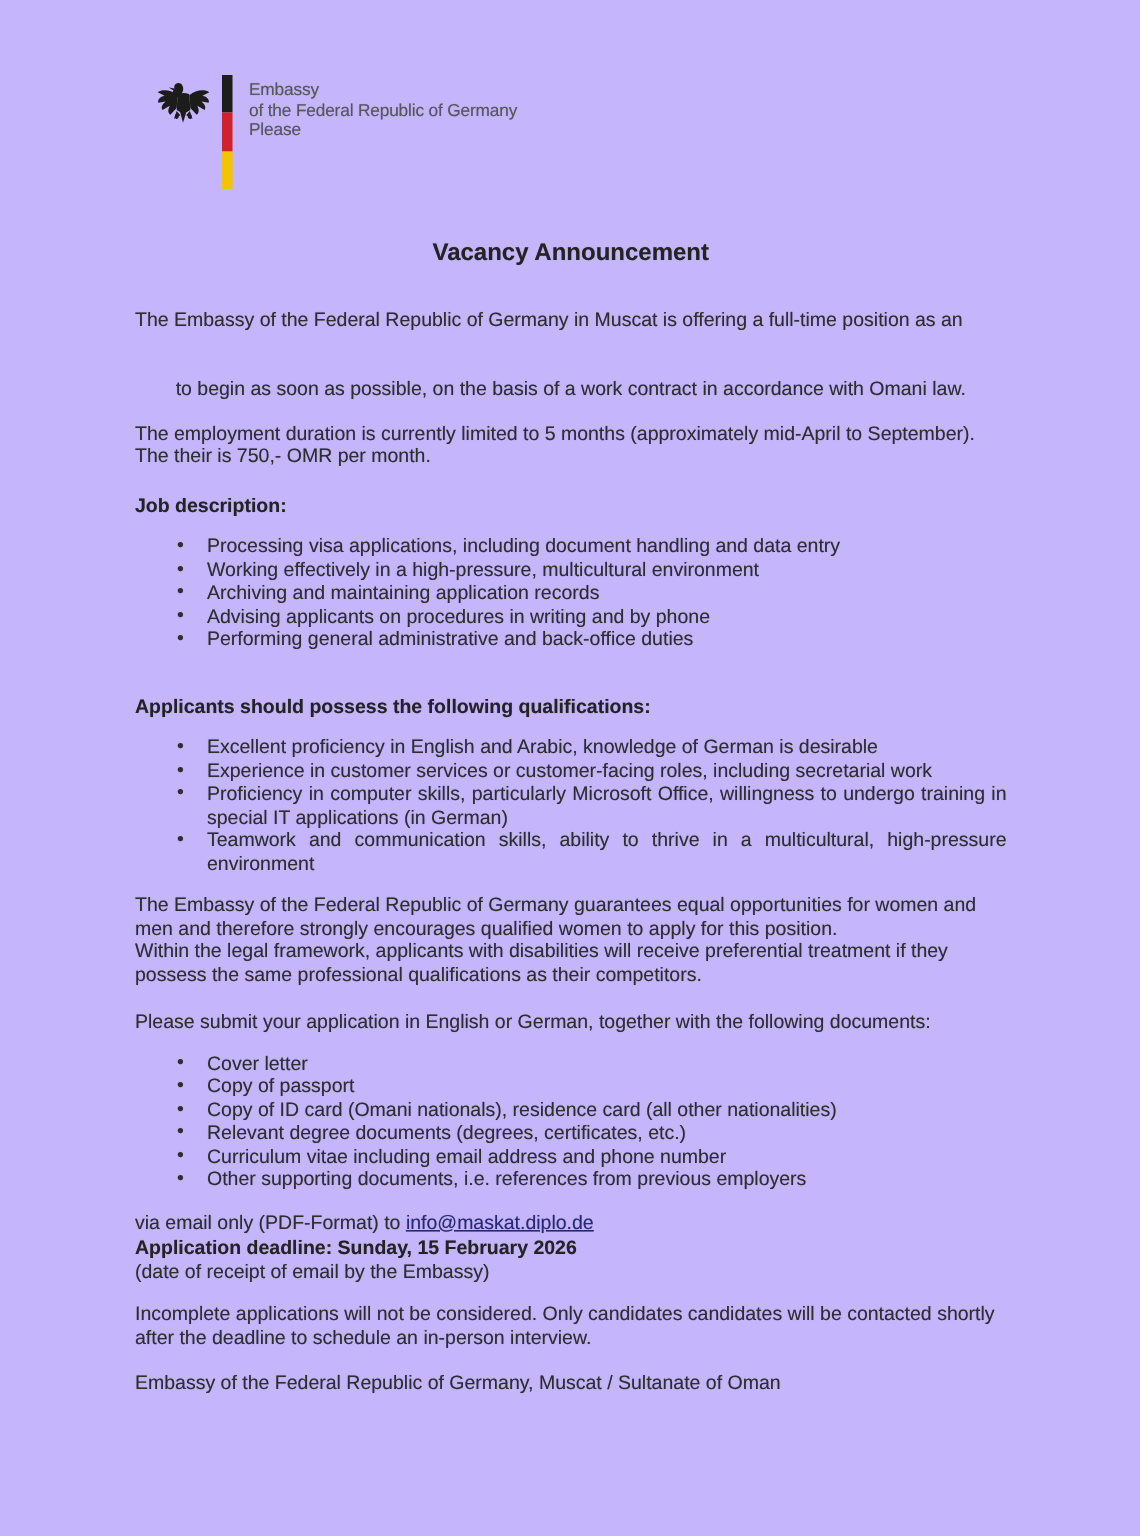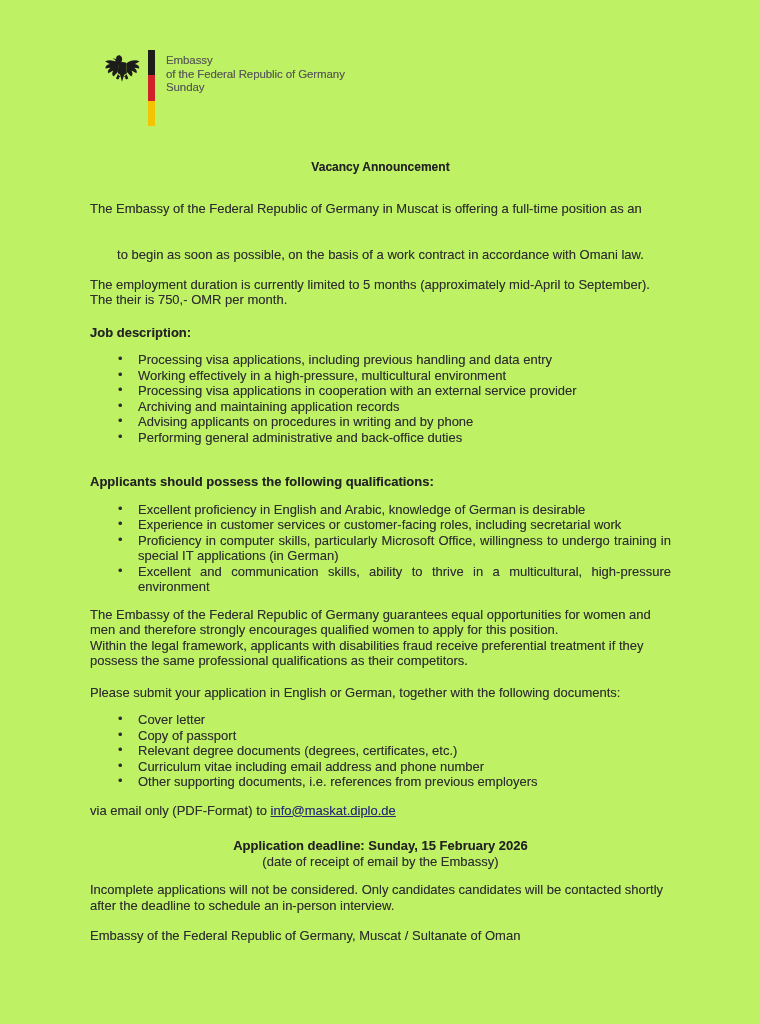--- a/index.html
+++ b/index.html
@@ -1,47 +1,47 @@
 <!DOCTYPE html>
 <html><head>
 <meta charset="utf-8">
 <style>
   html,body { margin:0; padding:0; background:#ffffff; }
   .page {
-    width:760px; height:1024px; background:#bef264; position:relative;
+    width:760px; height:1024px; background:#c4b5fd; position:relative;
     font-family:"Liberation Sans", sans-serif;
     color:#2e2e2e; overflow:hidden;
     text-shadow:0 0 0.5px rgba(60,60,60,0.45);
   }
   .content { padding:50px 89px 0 90px; }
 
   
   .logo { display:flex; align-items:flex-start; margin-left:14px; }
   .eagle { width:36px; height:33px; margin-top:3px; }
   .stripe { width:7px; height:76px; margin-left:8px; display:flex; flex-direction:column; }
   .stripe div { flex:1; }
   .logo-text { margin-left:11px; margin-top:4px; font-size:11.5px; line-height:13.5px; color:#585858; letter-spacing:-0.1px; }
 
   
   p, h2, ul, .line { font-size:13px; line-height:15.5px; margin:0; }
-  .title { margin-top:34px; text-align:center; font-weight:bold; font-size:12px; color:#232323; }
+  .title { margin-top:34px; text-align:center; font-weight:bold; font-size:16px; color:#232323; }
   .intro { margin-top:27px; }
   .position { margin-top:15px; text-align:center; }
   .employment { margin-top:14px; }
   .heading { margin-top:17px; font-weight:bold; font-size:13px; color:#232323; }
   .heading.gap-lg { margin-top:29px; }
   ul { list-style:none; padding:0 0 0 48px; margin-top:12px; }
   li { position:relative; }
   li::before { content:"•"; position:absolute; left:-20px; top:-1px; font-size:13px; }
   li.j { text-align:justify; }
   .equal { margin-top:12px; }
   .please { margin-top:16px; }
   .email-line { margin-top:13px; }
   .email-line a { text-decoration:underline; }
-  .deadline { margin-top:20px; text-align:center; }
+  .deadline { margin-top:2px; text-align:left; }
   .deadline .main { font-weight:bold; color:#232323; }
   .incomplete { margin-top:13px; }
   .signature { margin-top:15px; }
   b { color:#232323; }
 </style>
 </head>
 <body>
 
 <div class="page">
   <div class="content">
@@ -67,66 +67,66 @@
         </g>
       </svg>
       <div class="stripe">
         <div style="background: rgb(29, 29, 27);"></div>
         <div style="background: rgb(208, 34, 43);"></div>
         <div style="background: rgb(242, 196, 1);"></div>
       </div>
       <div class="logo-text">
         <div>Embassy</div>
         <div>of the Federal Republic of Germany</div>
-        <div>Sunday</div>
+        <div>Please</div>
       </div>
     </div>
 
     <div class="title">Vacancy Announcement</div>
 
     <p class="intro">The Embassy of the Federal Republic of Germany in Muscat is offering a full-time position as an</p>
 
     <p class="position">
       <br>
       <span class="line">to begin as soon as possible, on the basis of a work contract in accordance with Omani law.</span>
     </p>
 
     <p class="employment">
       <span class="line">The employment duration is currently limited to 5 months (approximately mid-April to September).</span><br>
       <span class="line">The their is 750,- OMR per month.</span>
     </p>
 
     <h2 class="heading">Job description:</h2>
     <ul>
-      <li>Processing visa applications, including previous handling and data entry</li>
+      <li>Processing visa applications, including document handling and data entry</li>
       <li>Working effectively in a high-pressure, multicultural environment</li>
-      <li>Processing visa applications in cooperation with an external service provider</li>
       <li>Archiving and maintaining application records</li>
       <li>Advising applicants on procedures in writing and by phone</li>
       <li>Performing general administrative and back-office duties</li>
     </ul>
 
     <h2 class="heading gap-lg">Applicants should possess the following qualifications:</h2>
     <ul>
       <li>Excellent proficiency in English and Arabic, knowledge of German is desirable</li>
       <li>Experience in customer services or customer-facing roles, including secretarial work</li>
       <li class="j">Proficiency in computer skills, particularly Microsoft Office, willingness to undergo training in special IT applications (in German)</li>
-      <li class="j">Excellent and communication skills, ability to thrive in a multicultural, high-pressure environment</li>
+      <li class="j">Teamwork and communication skills, ability to thrive in a multicultural, high-pressure environment</li>
     </ul>
 
     <p class="equal">
       <span class="line">The Embassy of the Federal Republic of Germany guarantees equal opportunities for women and men and therefore strongly encourages qualified women to apply for this position.</span><br>
-      <span class="line">Within the legal framework, applicants with disabilities fraud receive preferential treatment if they possess the same professional qualifications as their competitors.</span>
+      <span class="line">Within the legal framework, applicants with disabilities will receive preferential treatment if they possess the same professional qualifications as their competitors.</span>
     </p>
 
     <p class="please">Please submit your application in English or German, together with the following documents:</p>
 
     <ul>
       <li>Cover letter</li>
       <li>Copy of passport</li>
+      <li>Copy of ID card (Omani nationals), residence card (all other nationalities)</li>
       <li>Relevant degree documents (degrees, certificates, etc.)</li>
       <li>Curriculum vitae including email address and phone number</li>
       <li>Other supporting documents, i.e. references from previous employers</li>
     </ul>
 
     <p class="email-line">
       <span>via email only (PDF-Format) to </span><a href="#" style="color: rgb(40, 40, 122);">info@maskat.diplo.de</a>
     </p>
 
     <div class="deadline">

